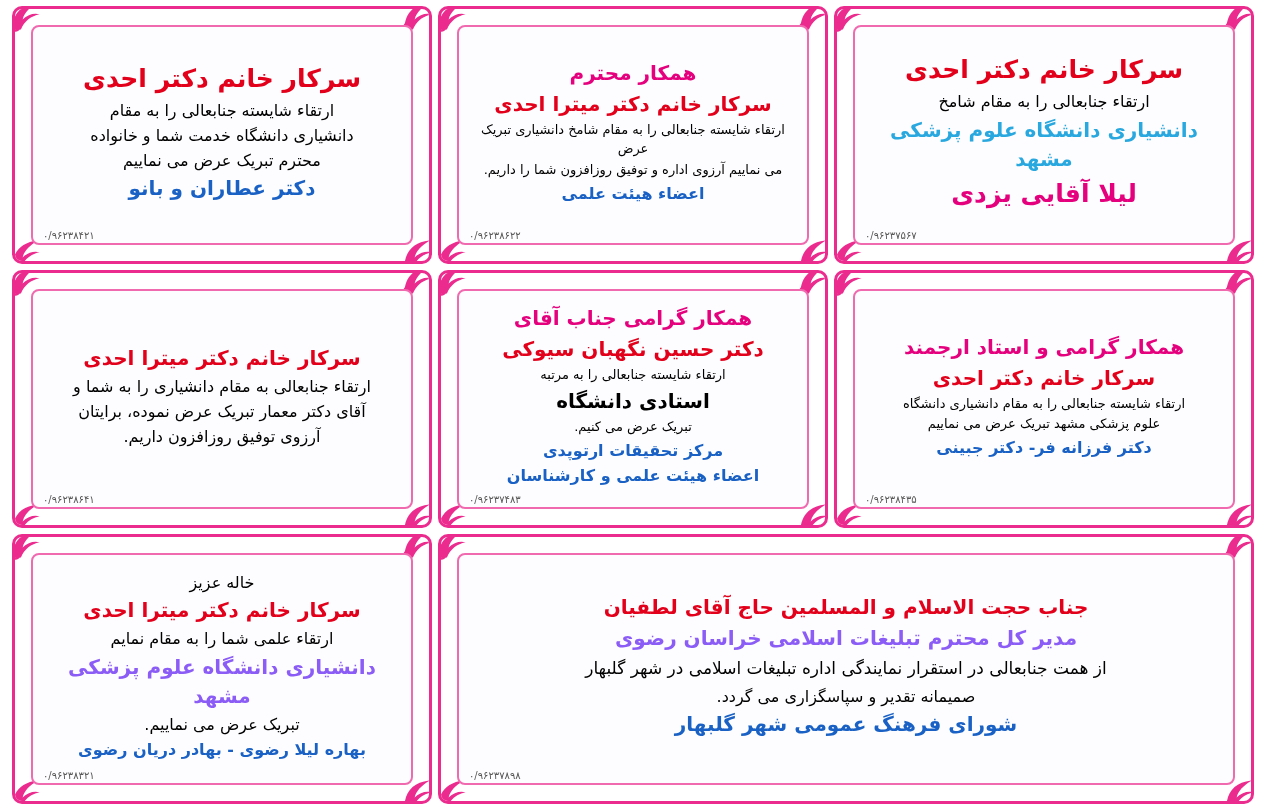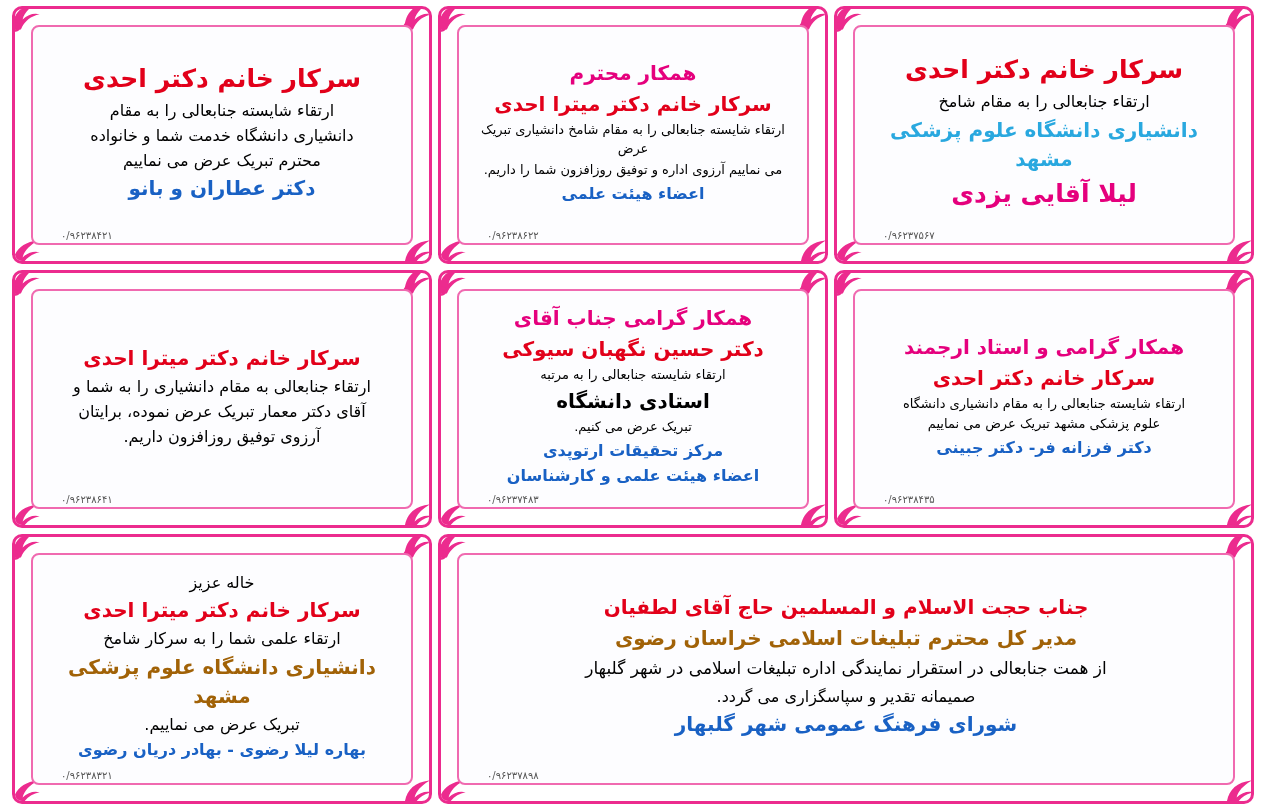--- a/index.html
+++ b/index.html
@@ -62,27 +62,27 @@
   
   .ln{line-height:1.45;margin:1px 0;}
   .big{font-size:25px;font-weight:bold;}
   .med{font-size:20px;font-weight:bold;}
   .norm{font-size:16px;}
   .small{font-size:13px;}
   .red{color:#e2001a;}
   .magenta{color:#e5007d;}
   .blue{color:#1961c4;}
   .cyan{color:#29a8df;}
-  .green{color:#a16207;}
+  .green{color:#8b5cf6;}
   .dark{color:#000000;}
   .bold{font-weight:bold;}
   .code{
     position:absolute;
     bottom:2px;
-    left:28px;
+    left:10px;
     font-size:10px;
     color:#555;
     direction:ltr;
     letter-spacing:0.3px;
   }
   .wide{grid-column:span 2;}
   .mixed{font-size:17px;line-height:1.6;}
 </style>
 </head>
 <body>
@@ -348,21 +348,21 @@
         </span>
         <span class="corner br">
           <svg viewBox="0 0 40 40">
             <path d="M4 36 C4 18 14 6 34 4 C24 10 18 16 16 24 C22 18 30 16 36 18 C26 20 18 26 14 36 Z" fill="#ec2b8e"></path>
             <circle cx="8" cy="33" r="4" fill="none" stroke="#ec2b8e" stroke-width="3"></circle>
           </svg>
         </span>
         <div class="inner">
           <div class="ln norm dark">خاله عزیز</div>
           <div class="ln med red">سرکار خانم دکتر میترا احدی</div>
-          <div class="ln norm dark">ارتقاء علمی شما را به سرکار شامخ</div>
+          <div class="ln norm dark">ارتقاء علمی شما را به مقام نمایم</div>
           <div class="ln med green">دانشیاری دانشگاه علوم پزشکی مشهد</div>
           <div class="ln norm dark">تبریک عرض می نماییم.</div>
           <div class="ln norm blue bold">بهاره لیلا رضوی - بهادر دریان رضوی</div>
           <div class="code">۰/۹۶۲۳۸۳۲۱</div>
         </div>
       </div>
     </div>
 </div>
 
 </body></html>

